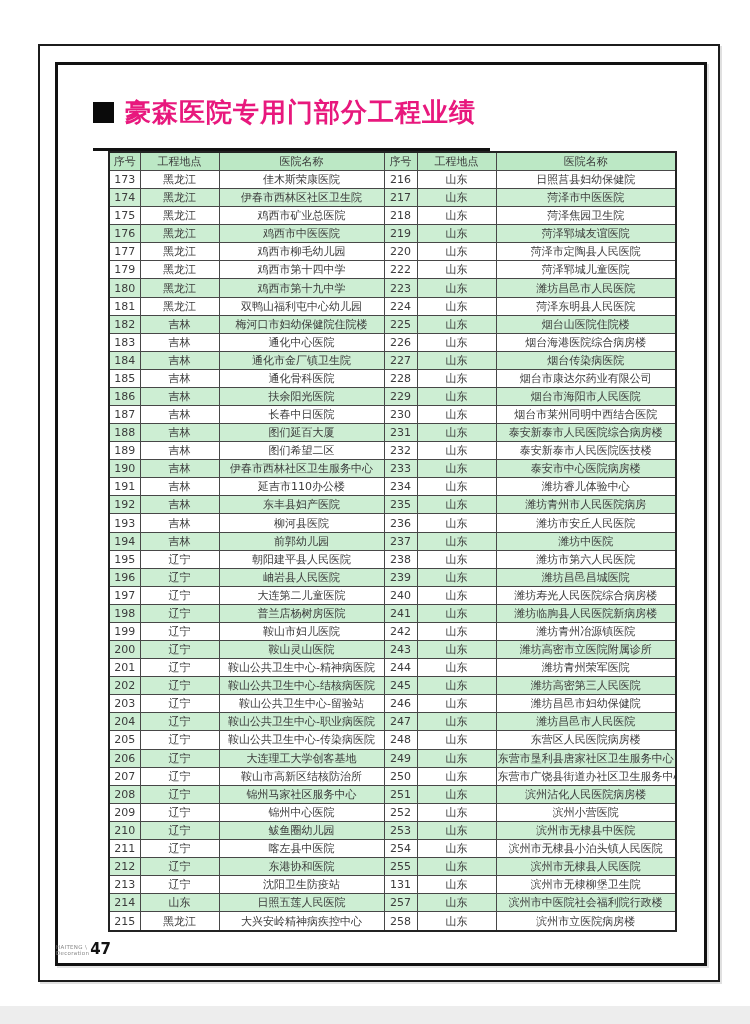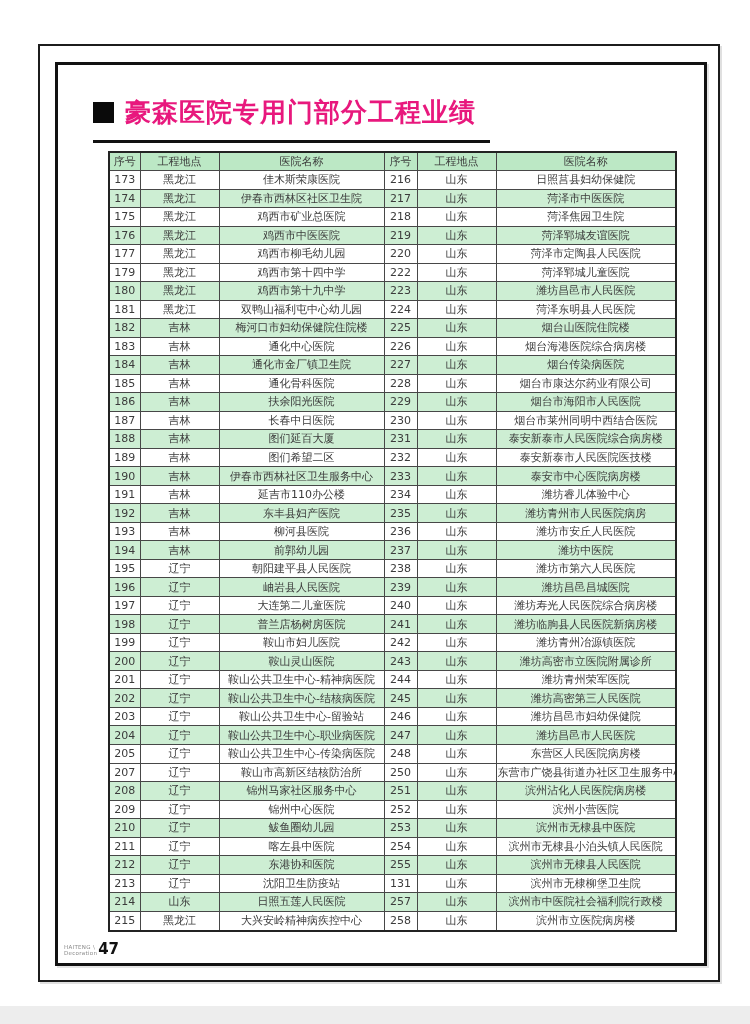--- a/index.html
+++ b/index.html
@@ -14,42 +14,42 @@
     box-shadow:2px 2px 0 rgba(0,0,0,0.12);
   }
   .inner-frame{
     position:absolute;left:55px;top:62px;width:646px;height:898px;
     border:3px solid #121212;background:#ffffff;
     box-shadow:2px 2px 0 rgba(0,0,0,0.10);
   }
   .title-row{
     position:absolute;left:93px;top:99px;width:397px;
     display:flex;align-items:center;gap:11px;
-    border-bottom:3px solid #121212;padding-bottom:15px;
+    border-bottom:3px solid #121212;padding-bottom:23px;
   }
   .title-square{width:21px;height:21px;background:#0a0a0a;flex:0 0 auto;}
   .page-title{
     font-size:26px;font-weight:bold;letter-spacing:1px;
     color:var(--accent-title,#e8187d);white-space:nowrap;line-height:1;
   }
   .table-wrap{position:absolute;left:108px;top:151px;width:567px;height:781px;}
   table.projects{
     width:567px;height:781px;border-collapse:collapse;table-layout:fixed;
     border:2px solid #232323;font-size:11px;
   }
   table.projects th,table.projects td{
     border:1px solid #474747;text-align:center;vertical-align:middle;
     padding:0 1px;white-space:nowrap;overflow:hidden;line-height:1;
     font-weight:normal;color:#3b3b3b;
   }
   table.projects thead th{background:var(--header-green,#bce8c5);height:17px;}
   table.projects tr.green td{background:var(--row-green,#cdeed3);}
   table.projects tr.white td{background:#ffffff;}
   .footer-mark{
-    position:absolute;left:64px;top:943px;display:flex;align-items:flex-end;gap:1px;
+    position:absolute;left:56px;top:943px;display:flex;align-items:flex-end;gap:1px;
   }
   .brand-lines{display:flex;flex-direction:column;line-height:1.15;}
   .brand-lines span{font-size:5.5px;color:#8a8a8a;letter-spacing:0.3px;}
   .page-number{font-size:15px;font-weight:bold;color:#121212;line-height:0.9;}
   .page-edge{position:absolute;left:0;top:1006px;width:750px;height:18px;background:#ededed;}
 </style>
 </head>
 <body>
 
 <div class="outer-frame"></div>
@@ -330,20 +330,28 @@
           <td>潍坊昌邑市人民医院</td>
         </tr>
         <tr class="white">
           <td>205</td>
           <td>辽宁</td>
           <td>鞍山公共卫生中心-传染病医院</td>
           <td>248</td>
           <td>山东</td>
           <td>东营区人民医院病房楼</td>
         </tr>
+        <tr class="green">
+          <td>206</td>
+          <td>辽宁</td>
+          <td>大连理工大学创客基地</td>
+          <td>249</td>
+          <td>山东</td>
+          <td>东营市垦利县唐家社区卫生服务中心</td>
+        </tr>
         <tr class="white">
           <td>207</td>
           <td>辽宁</td>
           <td>鞍山市高新区结核防治所</td>
           <td>250</td>
           <td>山东</td>
           <td>东营市广饶县街道办社区卫生服务中心</td>
         </tr>
         <tr class="green">
           <td>208</td>

